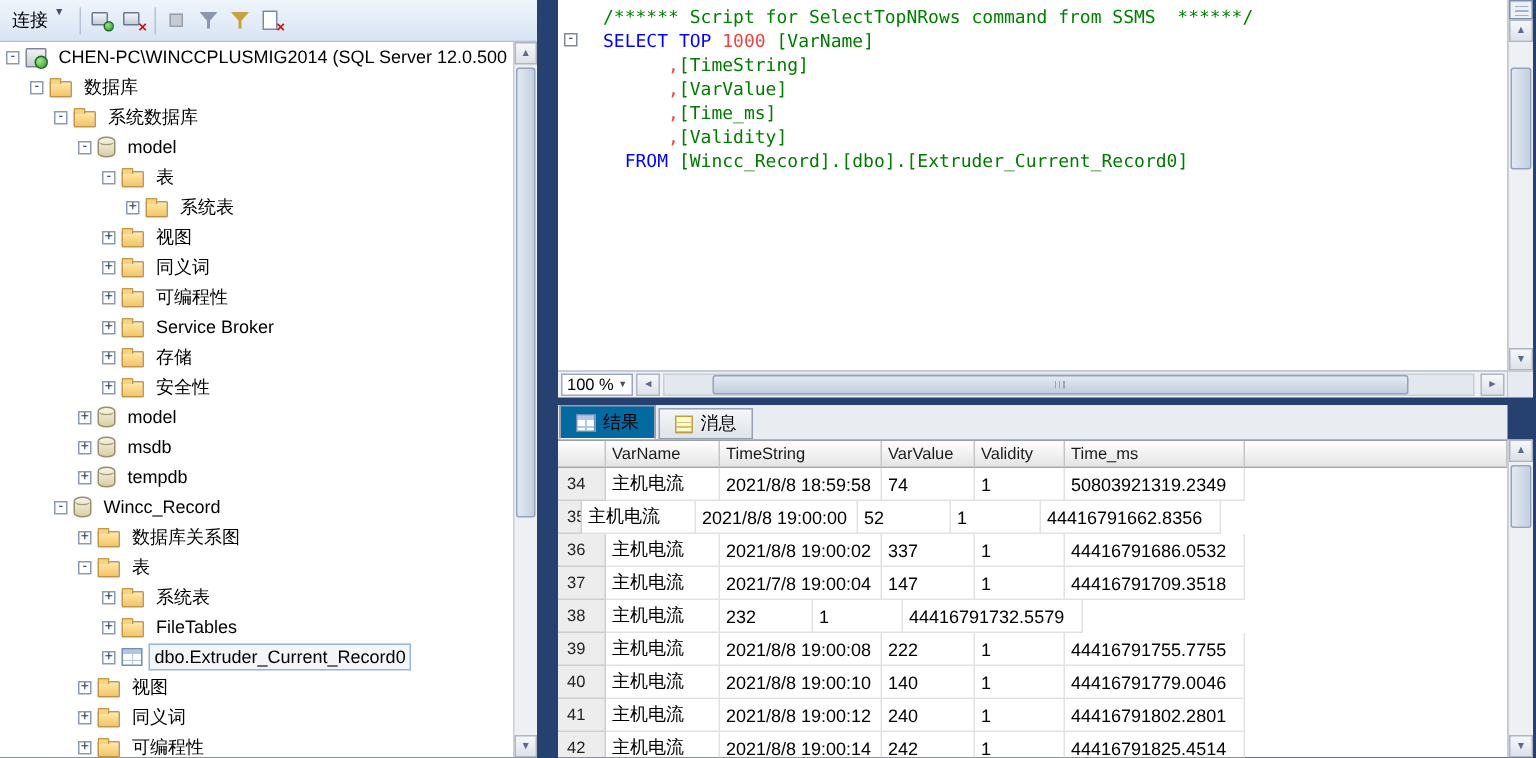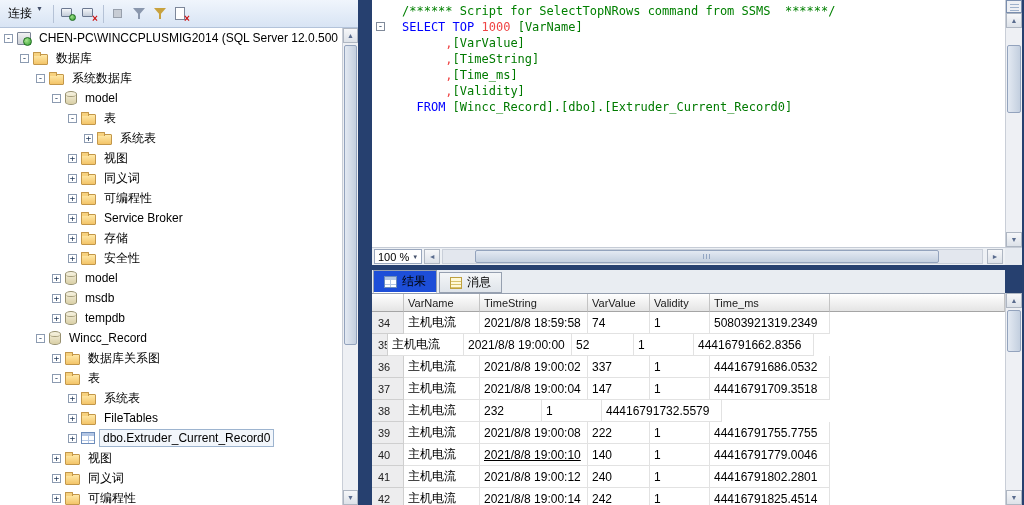--- a/index.html
+++ b/index.html
@@ -68,21 +68,21 @@
   .zoom .caret{font-size:6px}
   .h-btn{width:16px;height:15px;background:linear-gradient(#f6f7f9,#dde2e9);border:1px solid #aeb6c2;color:#5a6c8e;font-size:7px;text-align:center;line-height:13px;margin-left:2px}
   .h-track{flex:1;height:15px;position:relative;margin:0 2px;background:#e3e7ee;border:1px solid #c9cfd9}
   .h-thumb{position:absolute;left:6%;top:0;bottom:0;width:86%;background:linear-gradient(#e3e9f2,#c3cfdf);border:1px solid #93a3bd;border-radius:2px}
   .h-thumb::after{content:"";position:absolute;left:50%;top:3px;bottom:3px;width:9px;margin-left:-4px;background:repeating-linear-gradient(90deg,#92a5c2 0 1px,transparent 1px 3px)}
 
   
   .results{position:absolute;left:0;top:270px;width:652px;height:235px}
   .tabs-row{position:absolute;left:0;top:0;width:633px;height:23px;background:#e9edf2;display:flex;align-items:flex-end;padding-left:1px}
   .tab{display:flex;align-items:center;gap:5px;height:21px;padding:0 10px;border:1px solid #96a0b0;background:linear-gradient(#f4f6f8,#dfe4ea);margin-right:2px;font-size:12px}
-  .tab.active{background:#1d4ed8;border-bottom-color:#fff;height:23px}
+  .tab.active{background:#0369a1;border-bottom-color:#fff;height:23px}
   .tabicon-grid{width:13px;height:12px;background-color:#fff;border:1px solid #6d8cba;
     background-image:linear-gradient(#b3c6e4 0,#b3c6e4 3px,transparent 3px),
       linear-gradient(90deg,transparent 0 5px,#b3c6e4 5px 6px,transparent 6px),
       linear-gradient(transparent 0 7px,#b3c6e4 7px 8px,transparent 8px)}
   .tabicon-msg{width:12px;height:12px;background-color:#fff9d6;border:1px solid #bfa13f;
     background-image:linear-gradient(transparent 0 3px,#d8c26a 3px 4px,transparent 4px 6px,#d8c26a 6px 7px,transparent 7px 9px,#d8c26a 9px 10px,transparent 10px)}
   .grid{position:absolute;left:0;top:23px;width:633px;height:212px;background:#fff;border-top:1px solid #96a0b0;overflow:hidden}
   .grid-header{display:flex;height:18px}
   .gh{background:linear-gradient(#ffffff,#e4e4e4);border-right:1px solid #c4c4c4;border-bottom:1px solid #a5a5a5;
     font-size:11px;display:flex;align-items:center;padding-left:4px;color:#1a1a1a;flex:0 0 auto;white-space:nowrap;overflow:hidden}
@@ -265,22 +265,22 @@
 
   <div class="right-panel">
 
     <div class="editor">
       <div class="fold-margin">
           <div class="fold-box" style="top: 22px;">-</div>
         </div>
       <div class="code">
           <div class="code-line"><span class="tok-comment">/****** Script for SelectTopNRows command from SSMS  ******/</span></div>
           <div class="code-line"><span class="tok-kw">SELECT</span><span class="tok-plain"> </span><span class="tok-kw">TOP</span><span class="tok-plain"> </span><span class="tok-num">1000</span><span class="tok-plain"> </span><span class="tok-id">[VarName]</span></div>
+          <div class="code-line"><span class="tok-plain">      ,</span><span class="tok-id">[TimeString]</span></div>
           <div class="code-line"><span class="tok-plain">      ,</span><span class="tok-id">[VarValue]</span></div>
-          <div class="code-line"><span class="tok-plain">      ,</span><span class="tok-id">[TimeString]</span></div>
           <div class="code-line"><span class="tok-plain">      ,</span><span class="tok-id">[Time_ms]</span></div>
           <div class="code-line"><span class="tok-plain">      ,</span><span class="tok-id">[Validity]</span></div>
           <div class="code-line"><span class="tok-plain">  </span><span class="tok-kw">FROM</span><span class="tok-plain"> </span><span class="tok-id">[Wincc_Record].[dbo].[Extruder_Current_Record0]</span></div>
         </div>
     </div>
 
     <div class="vscroll ed-vscroll" style="position:absolute">
       <div class="split-grip"></div>
       <div class="sb-btn" style="top:13px">▲</div>
       <div class="sb-thumb" style="top:45px;height:68px"></div>
@@ -342,21 +342,21 @@
               <div class="gc rownum" style="width: 32px;">36</div>
               <div class="gc" style="width: 76px;">主机电流</div>
               <div class="gc" style="width: 108px;">2021/8/8 19:00:02</div>
               <div class="gc" style="width: 62px;">337</div>
               <div class="gc" style="width: 60px;">1</div>
               <div class="gc" style="width: 120px;">44416791686.0532</div>
             </div>
             <div class="grid-row">
               <div class="gc rownum" style="width: 32px;">37</div>
               <div class="gc" style="width: 76px;">主机电流</div>
-              <div class="gc" style="width: 108px;">2021/8/8 19:00:04</div>
+              <div class="gc" style="width: 108px;">2021/7/8 19:00:04</div>
               <div class="gc" style="width: 62px;">147</div>
               <div class="gc" style="width: 60px;">1</div>
               <div class="gc" style="width: 120px;">44416791709.3518</div>
             </div>
             <div class="grid-row">
               <div class="gc rownum" style="width: 32px;">38</div>
               <div class="gc" style="width: 76px;">主机电流</div>
               <div class="gc" style="width: 62px;">232</div>
               <div class="gc" style="width: 60px;">1</div>
               <div class="gc" style="width: 120px;">44416791732.5579</div>
@@ -365,21 +365,21 @@
               <div class="gc rownum" style="width: 32px;">39</div>
               <div class="gc" style="width: 76px;">主机电流</div>
               <div class="gc" style="width: 108px;">2021/8/8 19:00:08</div>
               <div class="gc" style="width: 62px;">222</div>
               <div class="gc" style="width: 60px;">1</div>
               <div class="gc" style="width: 120px;">44416791755.7755</div>
             </div>
             <div class="grid-row">
               <div class="gc rownum" style="width: 32px;">40</div>
               <div class="gc" style="width: 76px;">主机电流</div>
-              <div class="gc" style="width: 108px; text-decoration: underline;">2021/8/8 19:00:10</div>
+              <div class="gc" style="width: 108px;">2021/8/8 19:00:10</div>
               <div class="gc" style="width: 62px;">140</div>
               <div class="gc" style="width: 60px;">1</div>
               <div class="gc" style="width: 120px;">44416791779.0046</div>
             </div>
             <div class="grid-row">
               <div class="gc rownum" style="width: 32px;">41</div>
               <div class="gc" style="width: 76px;">主机电流</div>
               <div class="gc" style="width: 108px;">2021/8/8 19:00:12</div>
               <div class="gc" style="width: 62px;">240</div>
               <div class="gc" style="width: 60px;">1</div>

